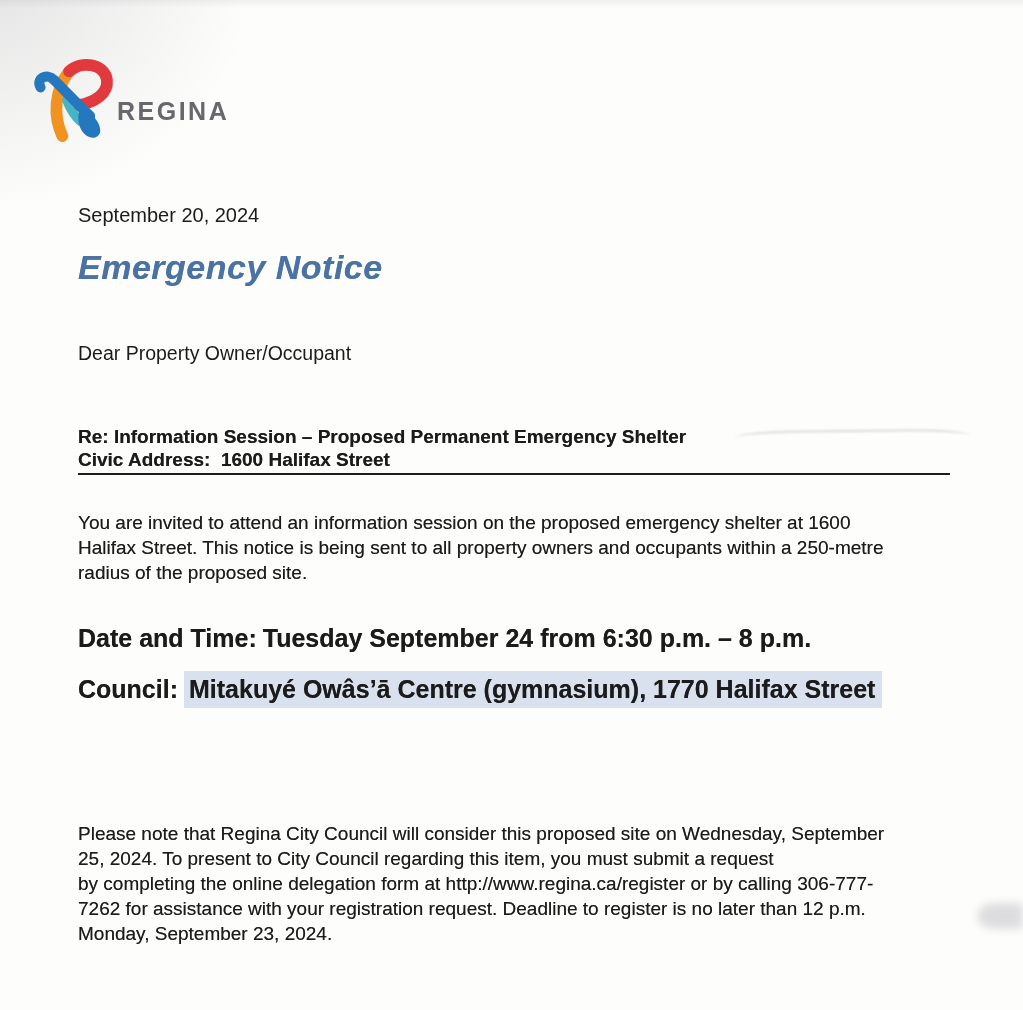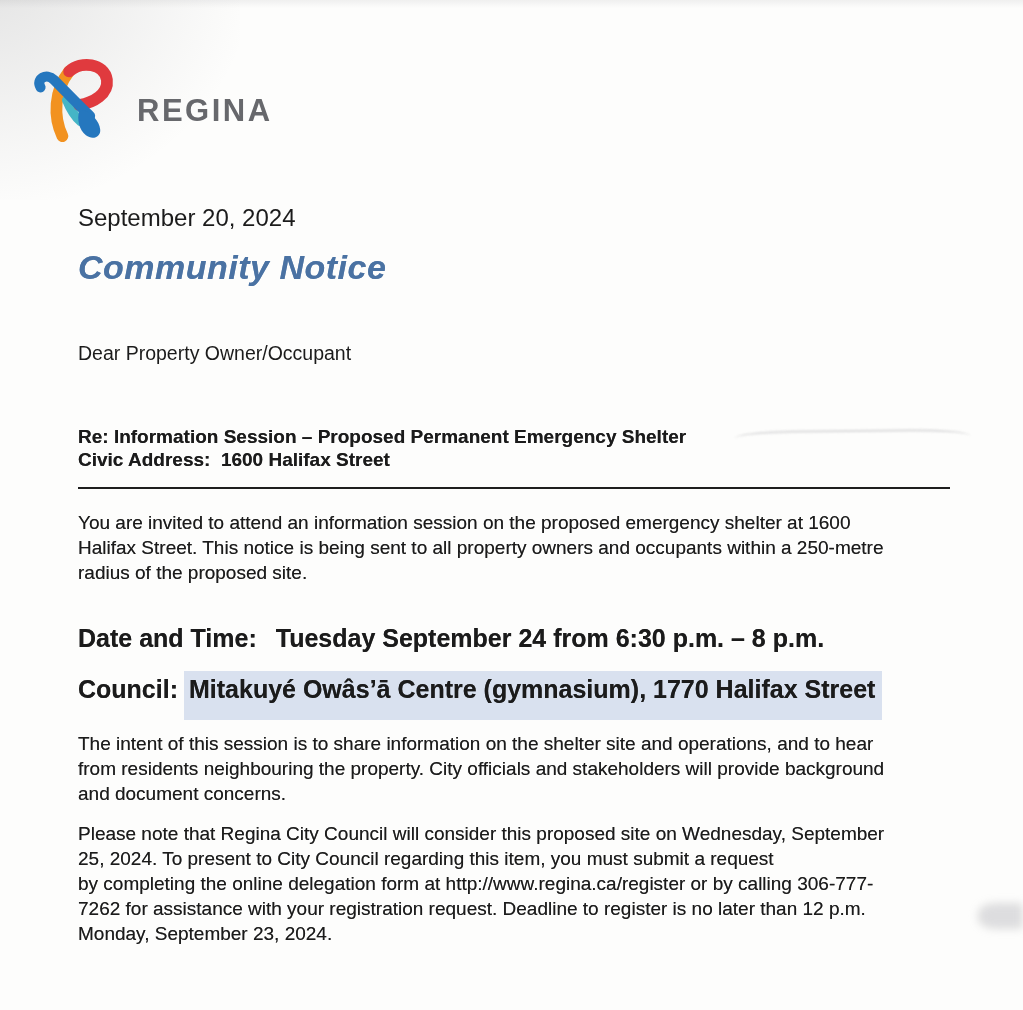--- a/index.html
+++ b/index.html
@@ -39,58 +39,58 @@
     position:absolute;left:978px;top:903px;width:45px;height:26px;
     background:rgba(150,150,155,0.30);
     border-radius:40% 10% 10% 40%;
     filter:blur(4px);
     pointer-events:none;
   }
   
   .logo{position:absolute;left:33px;top:55px;display:flex;align-items:center;}
   .logo svg{display:block;}
   .wordmark{
-    margin-left:20px;margin-top:22px;
-    font-size:31px;font-weight:bold;letter-spacing:2.5px;
+    margin-left:0;margin-top:22px;
+    font-size:25px;font-weight:bold;letter-spacing:2.5px;
     color:var(--wordmark-gray,#67686c);
   }
   
   .txt{position:absolute;left:78px;white-space:pre-line;}
-  .letter-date{top:204px;font-size:24px;}
+  .letter-date{top:204px;font-size:20px;}
   .page-title{
     top:248px;font-size:34px;font-weight:bold;font-style:italic;
     color:var(--title-blue,#4a72a3);letter-spacing:0.5px;margin:0;
     text-shadow:0 0 0.6px rgba(74,114,163,0.7);
   }
   .salutation{top:342px;font-size:19.5px;}
   .subject{
     top:425px;width:872px;
     font-size:19px;font-weight:bold;line-height:23px;
-    padding-bottom:16px;
+    padding-bottom:2px;
     border-bottom:2.5px solid #1e1e1e;
     text-shadow:0 0 0.5px rgba(0,0,0,0.65);
   }
   .body-para{
     width:942px;font-size:19px;line-height:25px;
     text-shadow:0 0 0.45px rgba(20,20,20,0.6);
   }
   .para-invite{top:491px;}
   .para-intent{top:712px;}
   .para-council{top:802px;}
   .line-bold{
     font-size:25px;font-weight:bold;
     text-shadow:0 0 0.5px rgba(0,0,0,0.65);
   }
   .datetime-line{top:606px;}
-  .datetime-value{margin-left:19px;}
+  .datetime-value{margin-left:6px;}
   .location-line{top:657px;}
   .location-highlight{
     margin-left:6px;
     background:var(--highlight-bg,#d9e1ef);
-    padding:4px 7px 17px 5px;
+    padding:4px 7px 5px 5px;
   }
 </style>
 </head>
 <body>
 
 <div class="page">
 
   <div class="artifact-corner"></div>
   <div class="artifact-topedge"></div>
   <div class="artifact-crease"></div>
@@ -104,42 +104,39 @@
         <path d="M43,16 C57,3 85,6 88,26 C90,43 72,53 55,56" fill="none" stroke="#E03A3E" stroke-width="14" stroke-linecap="round"></path>
         <path d="M9,35 C3,25 16,17 25,26 C40,41 57,59 68,69" fill="none" stroke="#2577BE" stroke-width="12" stroke-linecap="round"></path>
         <path d="M60,62 C70,66 79,75 80,85 C81,94 71,98 63,92 C55,86 52,72 55,64 Z" fill="#2577BE"></path>
       </svg>
     </span>
     <span class="wordmark">REGINA</span>
   </header>
 
   <div class="txt letter-date">September 20, 2024</div>
 
-  <h1 class="txt page-title">Community Notice</h1>
+  <h1 class="txt page-title">Emergency Notice</h1>
 
   <div class="txt salutation">Dear Property Owner/Occupant</div>
 
   <div class="txt subject">Re: Information Session – Proposed Permanent Emergency Shelter
 Civic Address:&nbsp; 1600 Halifax Street</div>
 
   <p class="txt body-para para-invite">You are invited to attend an information session on the proposed emergency shelter at 1600
 Halifax Street. This notice is being sent to all property owners and occupants within a 250-metre
 radius of the proposed site.</p>
 
   <div class="txt datetime-line">
     <span class="line-bold">Date and Time:</span><span class="line-bold datetime-value">Tuesday September 24 from 6:30 p.m. – 8 p.m.</span>
   </div>
 
   <div class="txt location-line">
     <span class="line-bold">Council:</span><span class="line-bold location-highlight">Mitakuyé Owâs’ā Centre (gymnasium), 1770 Halifax Street</span>
   </div>
 
-  <p class="txt body-para para-intent">The intent of this session is to share information on the shelter site and operations, and to hear
-from residents neighbouring the property. City officials and stakeholders will provide background
-and document concerns.</p>
 
   <p class="txt body-para para-council">Please note that Regina City Council will consider this proposed site on Wednesday, September
 25, 2024. To present to City Council regarding this item, you must submit a request
 by completing the online delegation form at http://www.regina.ca/register or by calling 306-777-
 7262 for assistance with your registration request. Deadline to register is no later than 12 p.m.
 Monday, September 23, 2024.</p>
 
 </div>
 
 </body></html>

